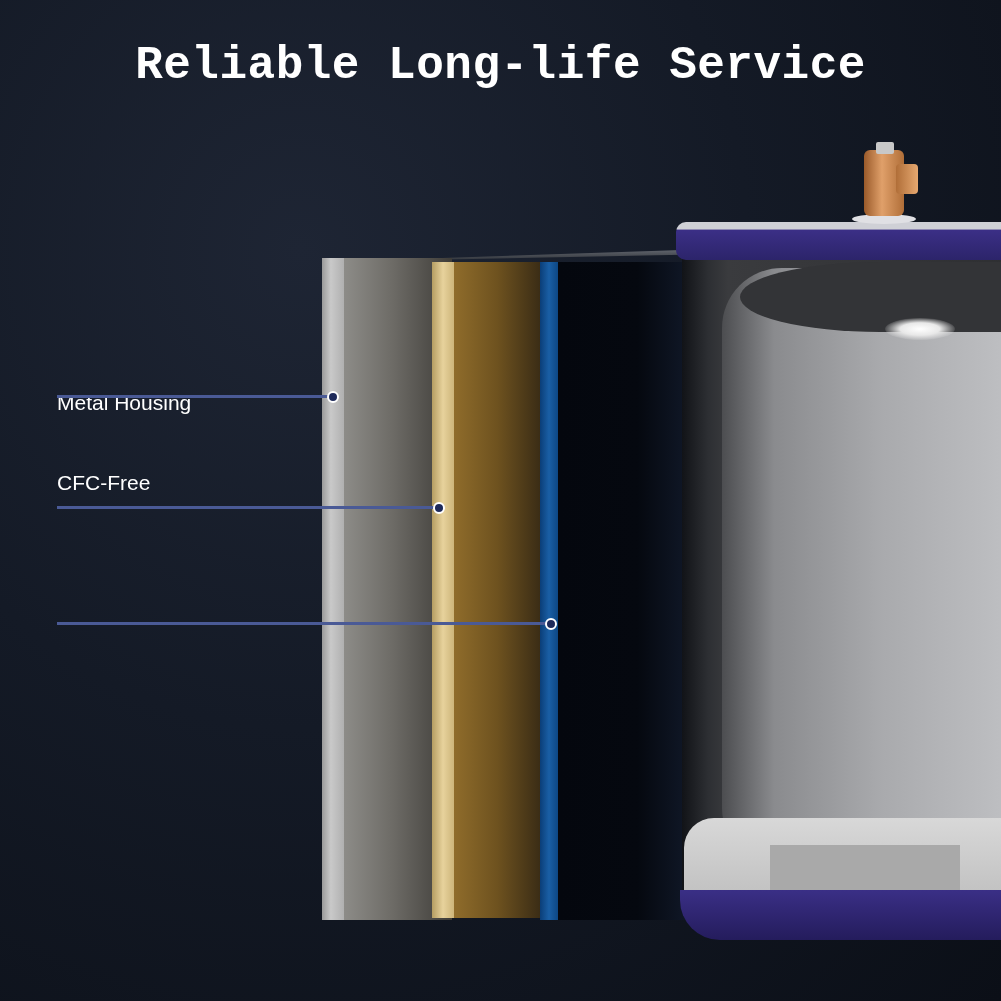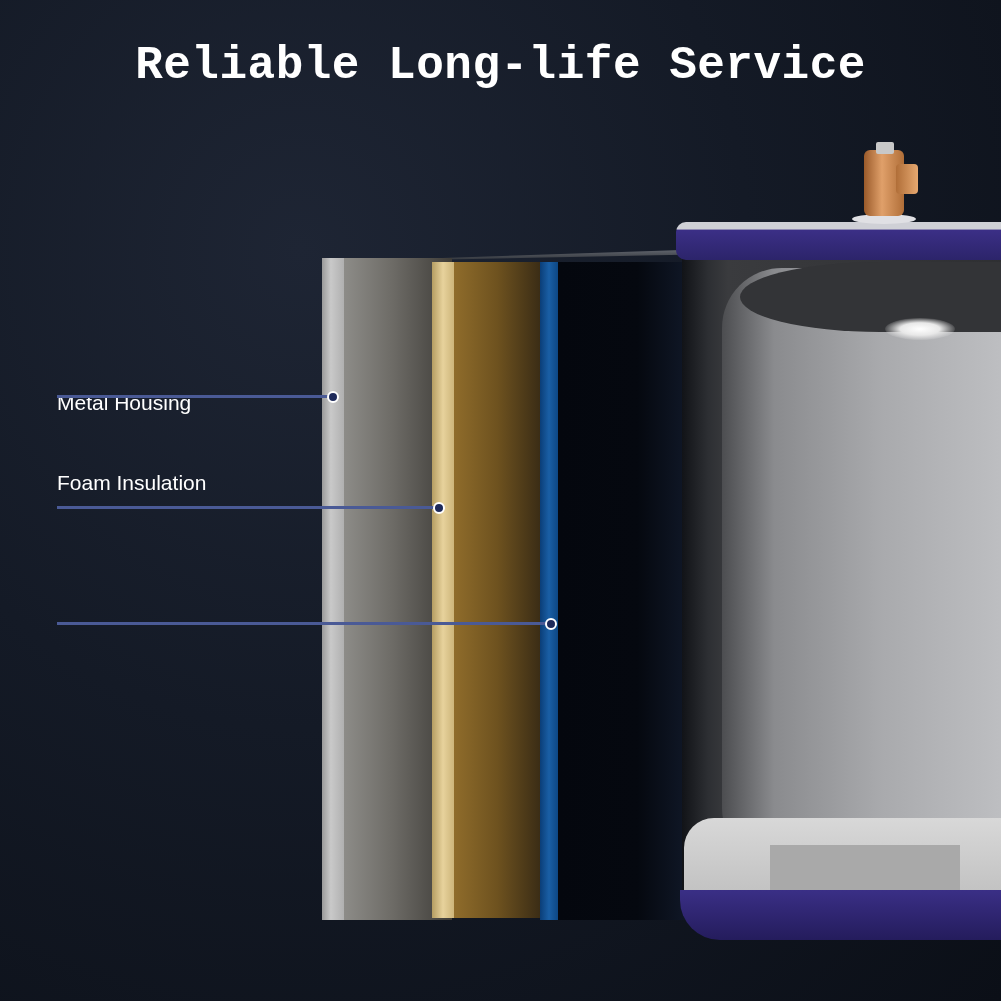--- a/index.html
+++ b/index.html
@@ -90,21 +90,21 @@
 <div>
   <div class="callout-label" style="top:364px;">
     <div>Metal Housing</div>
   </div>
   <div class="leader" style="top:395px;width:275px;"></div>
   <div class="dot" style="left:327px;top:391px;"></div>
 </div>
 
 <div>
   <div class="callout-label" style="top:444px;">
-    <div>Foam Insulation</div>
+    <div>CFC-Free</div>
   </div>
   <div class="leader" style="top:506px;width:380px;"></div>
   <div class="dot" style="left:433px;top:502px;"></div>
 </div>
 
 <div>
   <div class="callout-label" style="top:560px;">
   </div>
   <div class="leader" style="top:622px;width:490px;"></div>
   <div class="dot" style="left:545px;top:618px;"></div>

